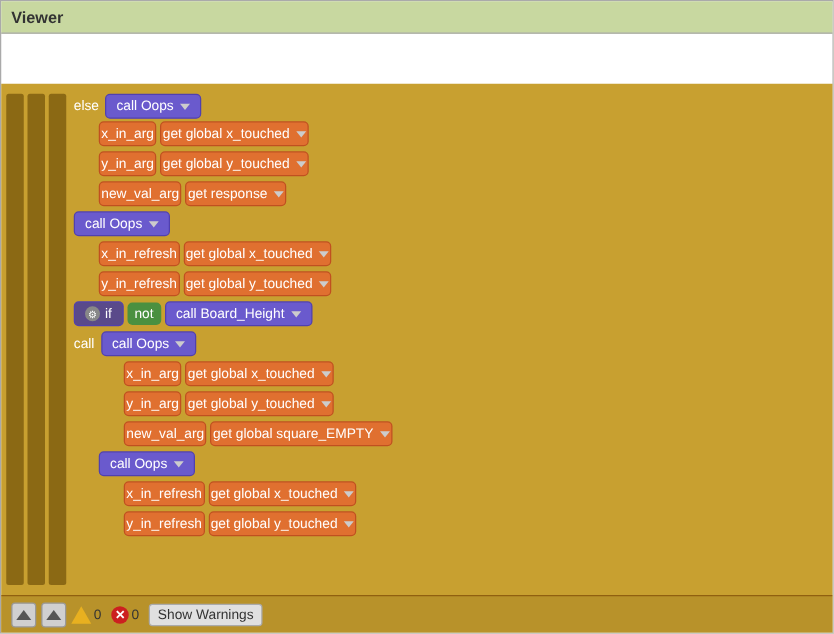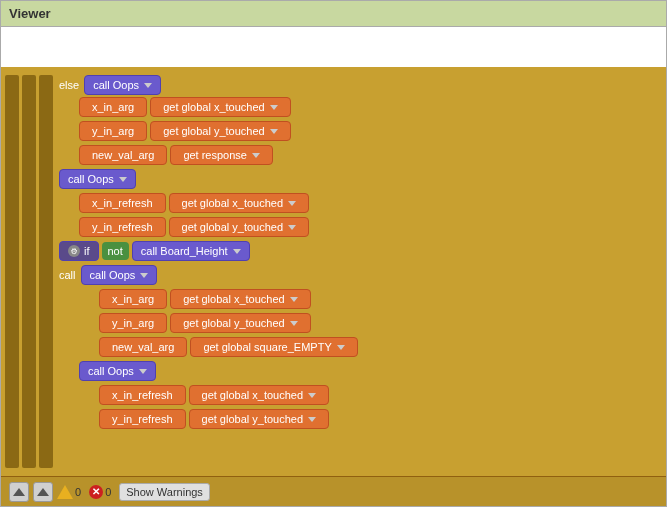--- a/index.html
+++ b/index.html
@@ -64,21 +64,21 @@
       font-size: 11px;
       display: flex;
       align-items: center;
       gap: 3px;
       border: 1px solid #5040b0;
     }
 
     .orange-block {
       background: #e07030;
       border-radius: 4px;
-      padding: 3px 12px;
+      padding: 3px 1px;
       color: #fff;
       font-size: 11px;
       display: flex;
       align-items: center;
       gap: 3px;
       border: 1px solid #c05020;
     }
 
     .green-block {
       background: #4a9040;

